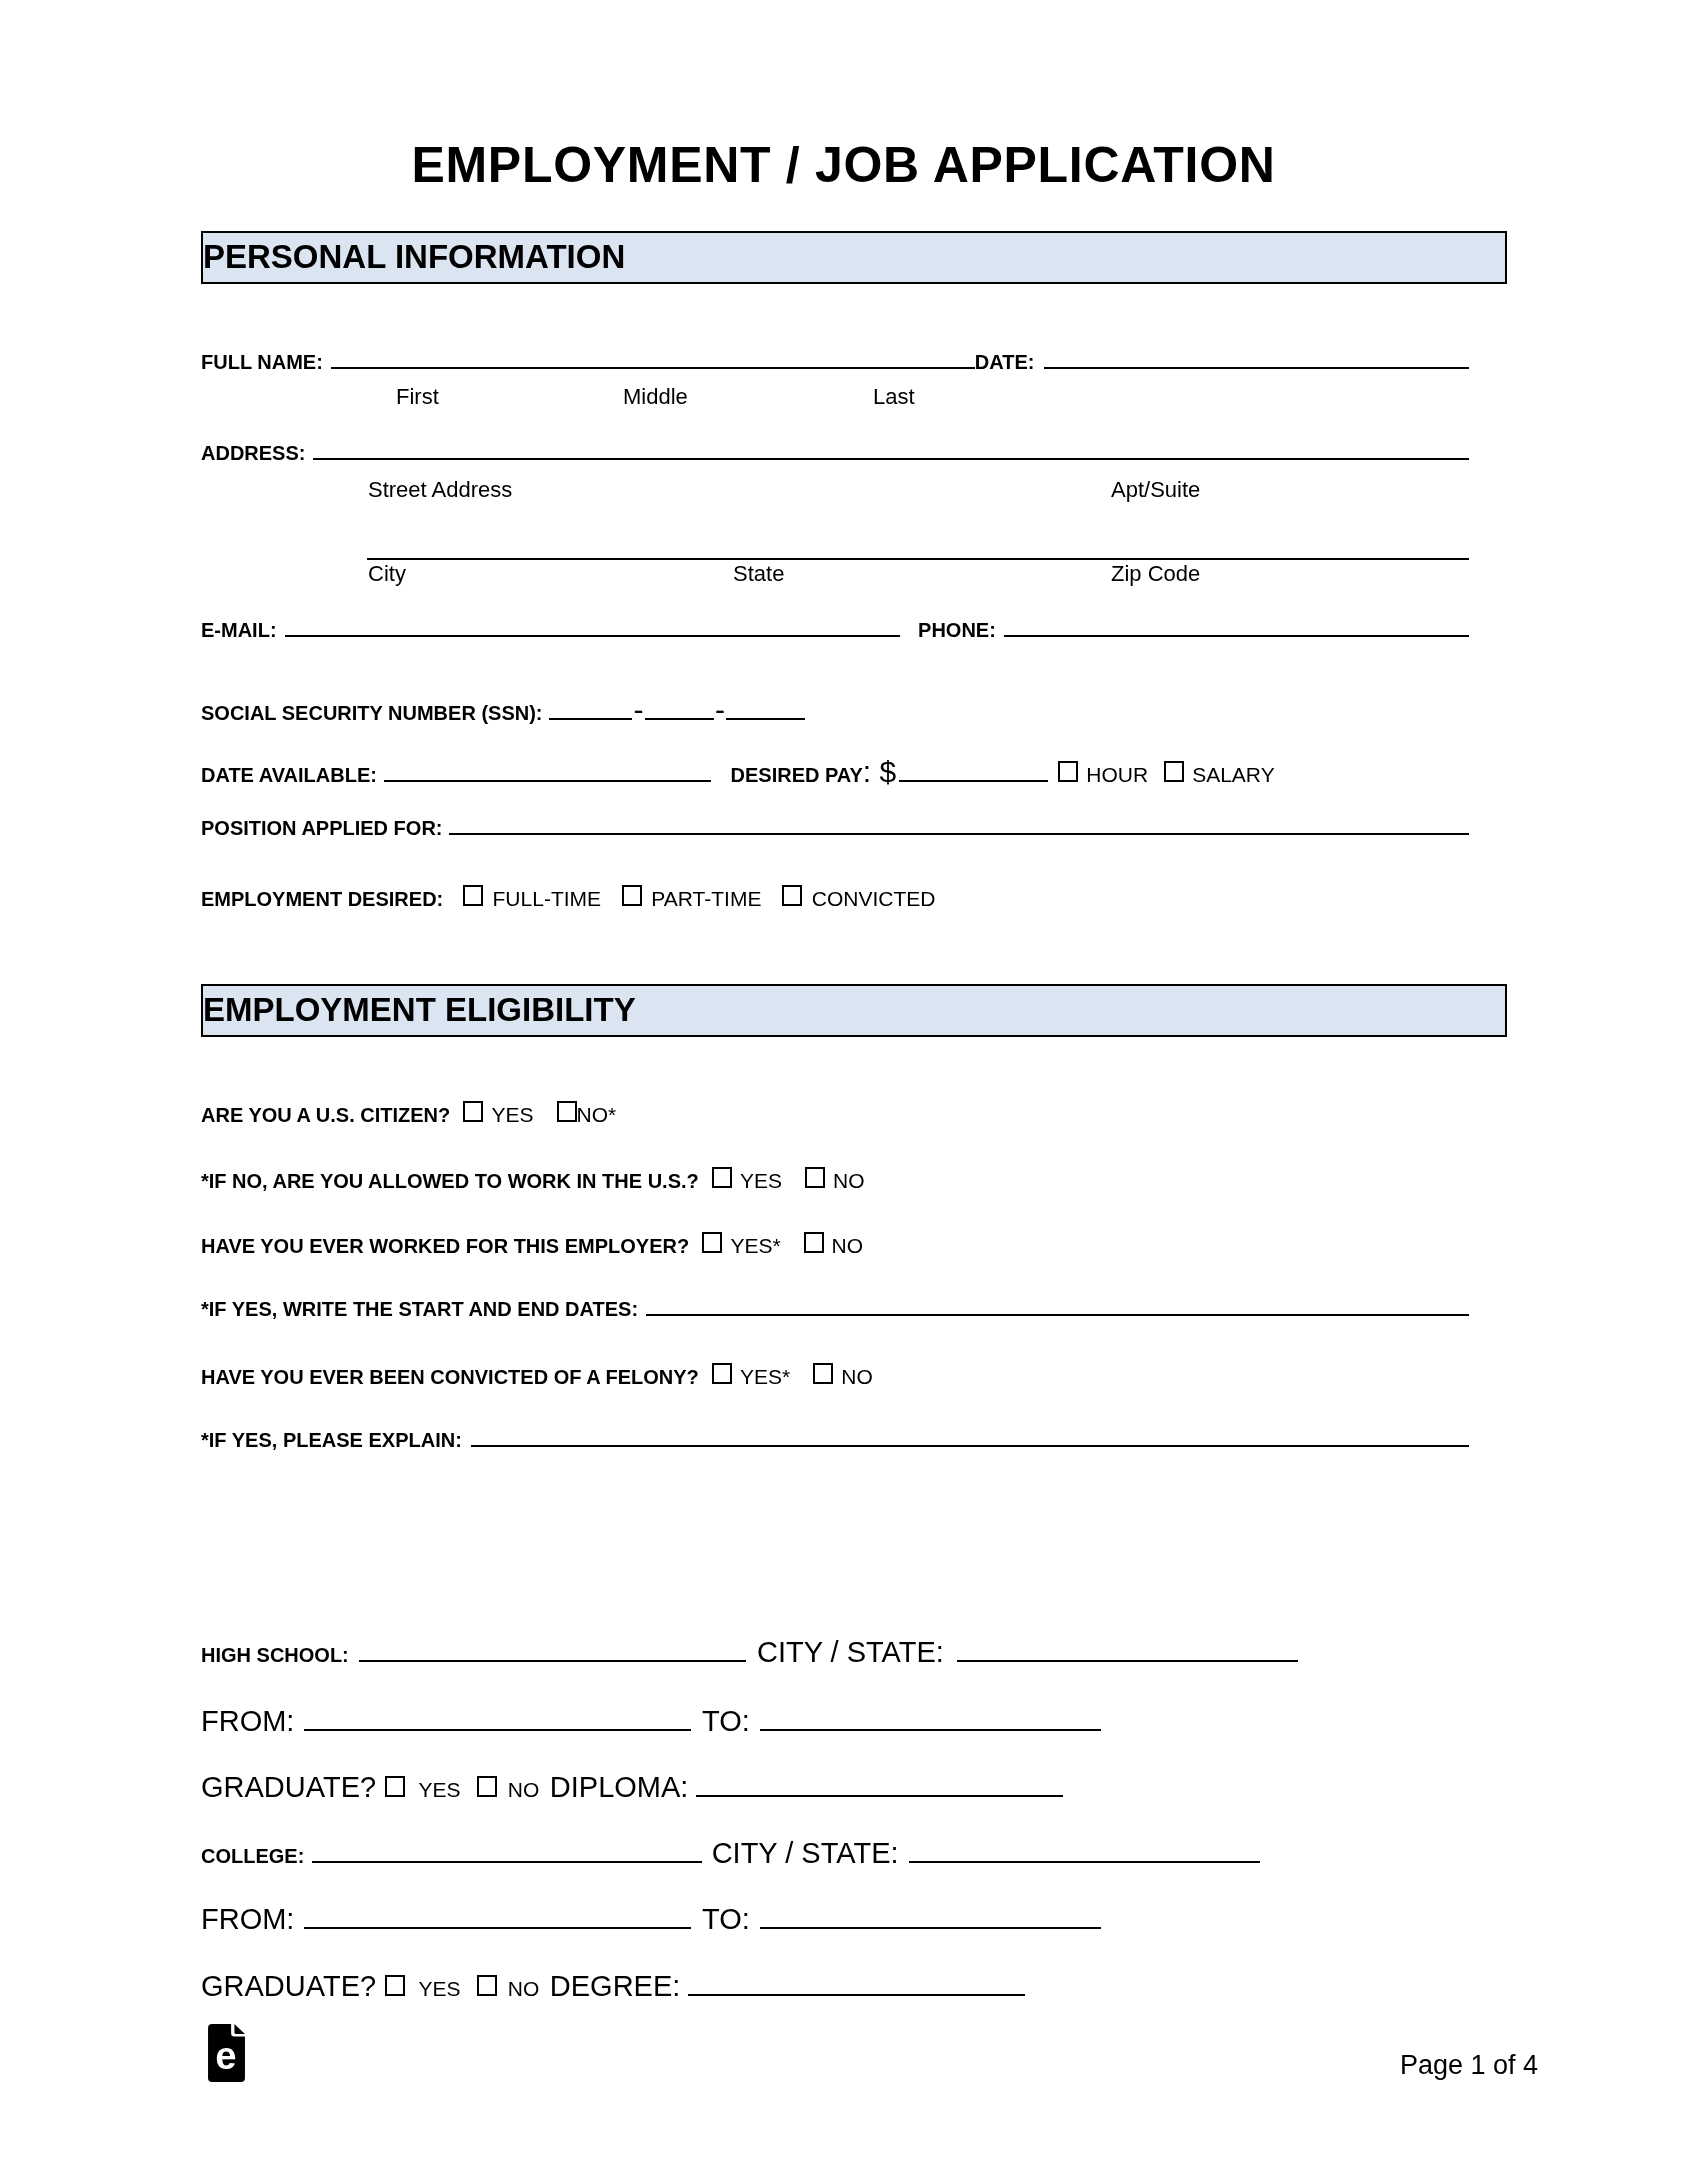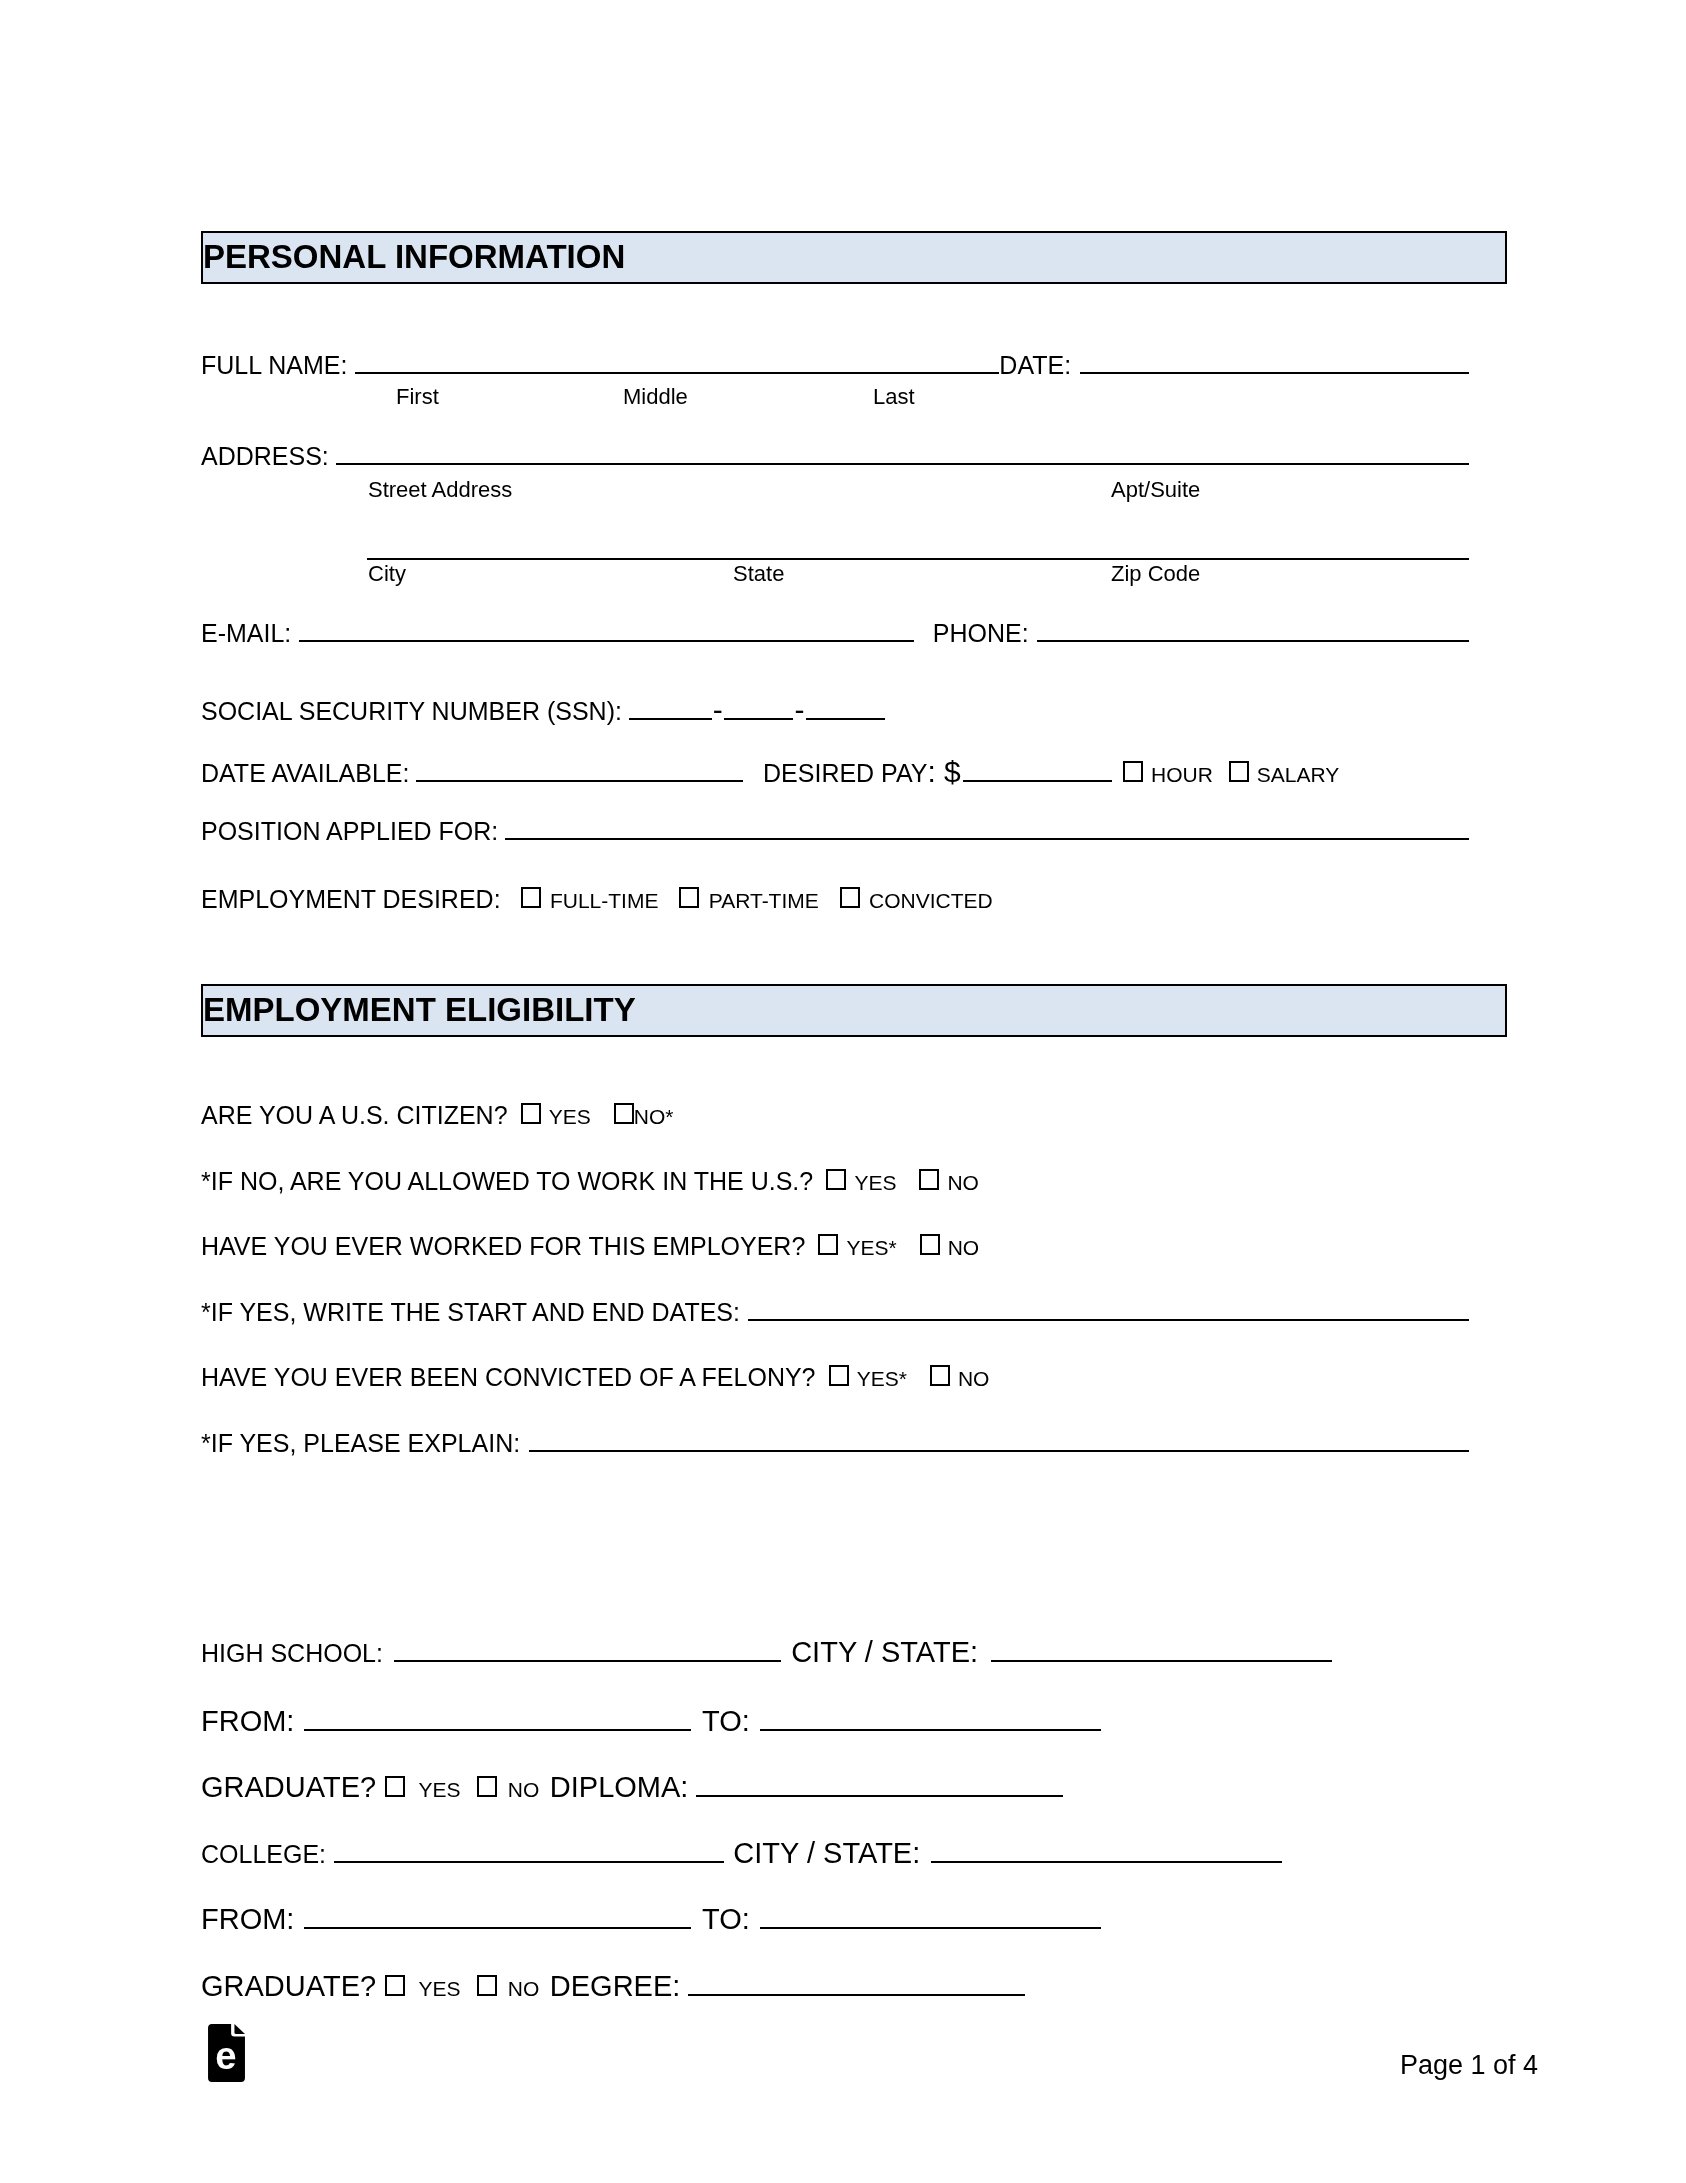--- a/index.html
+++ b/index.html
@@ -17,21 +17,21 @@
     border:2.6px solid #000; background:#dbe5f1; text-align:left;
     font-size:33px; font-weight:bold;
   }
   .bar1 { top:231px; height:53px; line-height:48px; }
   .bar2 { top:984px; height:53px; line-height:48px; }
   .bar3 { top:1512px; height:52px; line-height:46px; }
   .row {
     position:absolute; left:201px; right:218px;
     display:flex; align-items:baseline;
   }
-  .bl { font-size:25px; font-weight:normal; white-space:pre; flex:none; }
+  .bl { font-size:20px; font-weight:bold; white-space:pre; flex:none; }
   .rl { font-size:29px; white-space:pre; flex:none; }
   .opt { font-size:21px; white-space:pre; flex:none; }
   .sep { font-size:30px; flex:none; }
   .line {
     height:6.6px; border-bottom:2.6px solid #000; margin-bottom:-6.6px; flex:none;
   }
   .grow { flex:1 1 auto; }
   .cb {
     width:20px; height:21px; border:2px solid #000; box-sizing:border-box;
     margin-bottom:-1.3px; flex:none; background:#fff;
@@ -39,20 +39,21 @@
   .subrow { position:absolute; left:201px; right:218px; height:29px; }
   .subrow span { position:absolute; top:0; font-size:22px; white-space:pre; }
   .pagenum { position:absolute; right:149px; top:2050px; font-size:27px; }
   .logo { position:absolute; left:208px; top:2024px; width:37px; height:58px; }
 </style>
 </head>
 <body>
 
 <div class="page">
 
+  <div class="title">EMPLOYMENT / JOB APPLICATION</div>
 
   <div class="bar bar1">
     <span>PERSONAL INFORMATION</span>
   </div>
 
   <div class="row" style="top:351px">
     <span class="bl">FULL NAME:</span>
     <span class="line" style="margin-left:8px;width:644px"></span>
     <span class="bl" style="margin-left:0">DATE:</span>
     <span class="line grow" style="margin-left:9.3px"></span>

